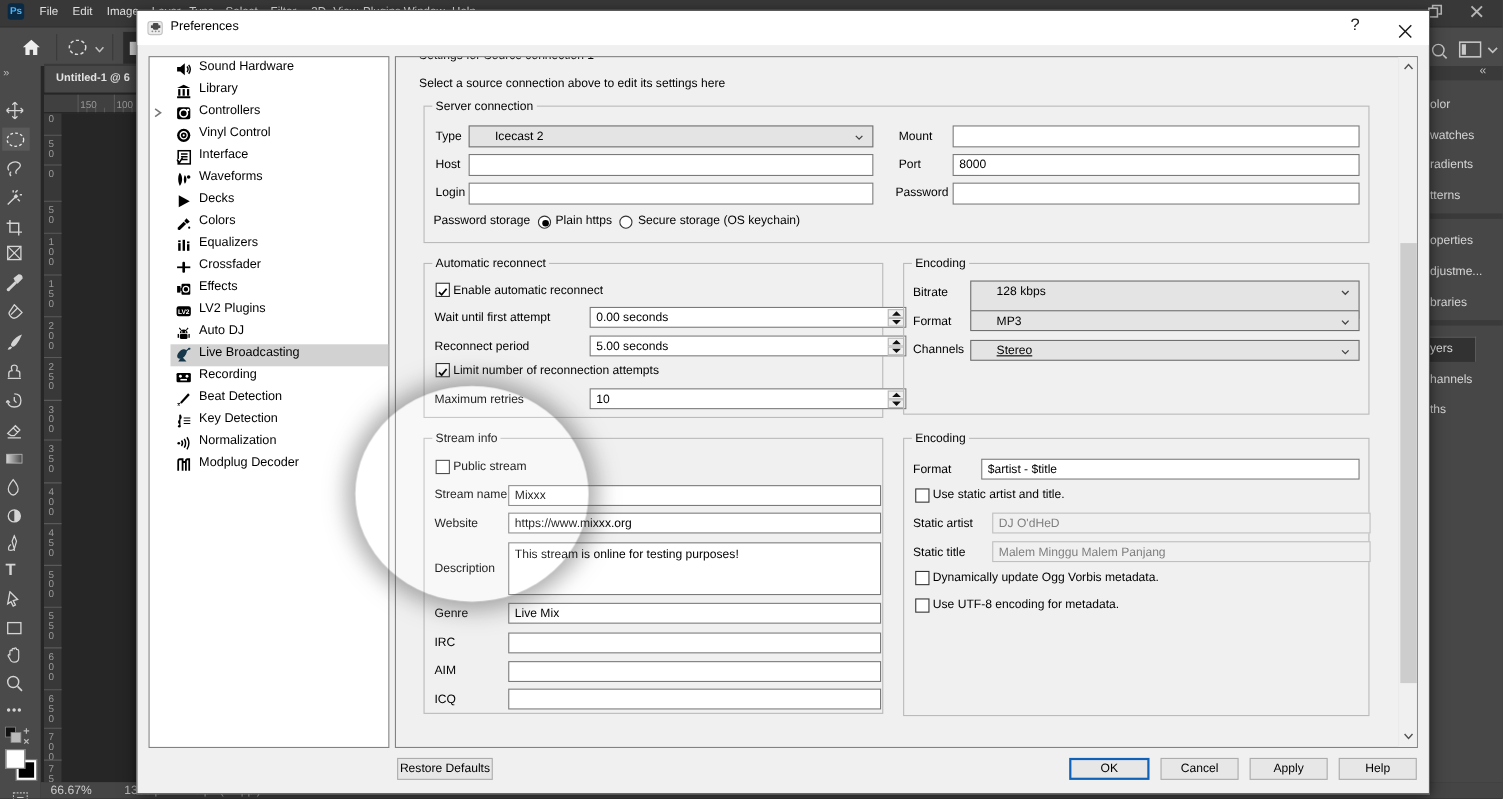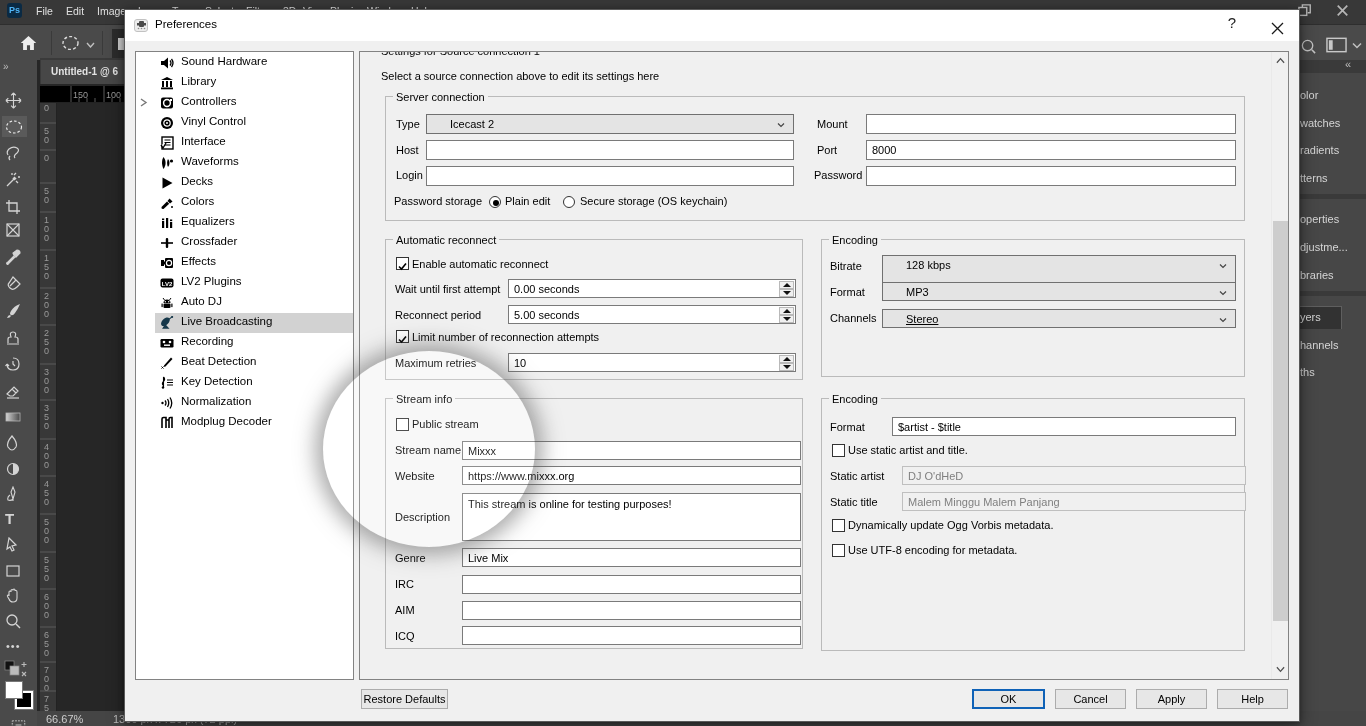--- a/index.html
+++ b/index.html
@@ -9,21 +9,21 @@
 .lbl { position:absolute; font-size:11px; color:#000; white-space:nowrap; line-height:16px; }
 
 #menubar { position:absolute; top:0; left:0; width:1366px; height:24px; background:#383838; }
 .mitem { position:absolute; top:0; height:23px; line-height:23px; color:#e0e0e0; font-size:10.5px; }
 #pslogo { position:absolute; left:7px; top:3px; width:15px; height:15px; background:#0a2a44; border-radius:3px; color:#4eb3f5; font-size:9px; font-weight:bold; text-align:center; line-height:15px; }
 #optbar { position:absolute; top:24px; left:0; width:1366px; height:36px; background:#4a4a4a; border-top:1px solid #2e2e2e; }
 #toolstrip { position:absolute; top:60px; left:0; width:37px; height:666px; background:#4a4a4a; }
 #docarea { position:absolute; top:60px; left:40px; width:84px; height:651px; background:#262626; }
 #tabbar { position:absolute; top:58px; left:40px; width:84px; height:26px; background:#3a3a3a; }
 #tabact { position:absolute; top:60px; left:41px; width:83px; height:24px; background:#474747; color:#e3e3e3; font-size:10px; font-weight:bold; line-height:24px; padding-left:10px; white-space:nowrap; overflow:hidden; }
-#ruler { position:absolute; top:86px; left:40px; width:104px; height:17px; background:#000000; border-bottom:1px solid #222; }
+#ruler { position:absolute; top:86px; left:40px; width:104px; height:17px; background:#404040; border-bottom:1px solid #222; }
 #vruler { position:absolute; top:103px; left:40px; width:17px; height:608px; background:#383838; border-right:1px solid #222; }
 .rnum { position:absolute; color:#9a9a9a; font-size:9px; }
 #statusbar { position:absolute; top:711px; left:37px; width:1329px; height:15px; background:#454545; color:#cccccc; font-size:11px; }
 #rpanel { position:absolute; top:60px; left:1300px; width:66px; height:651px; background:#474747; }
 .ptab { position:absolute; left:0px; color:#d6d6d6; font-size:11px; white-space:nowrap; }
 
 #dlg { position:absolute; left:124px; top:9px; width:1176px; height:713px; background:#f0f0f0; border:1px solid #5a5a5a; box-shadow: 0 5px 16px rgba(0,0,0,0.42), 0 1px 5px rgba(0,0,0,0.3); }
 #titlebar { position:absolute; left:0; top:0; width:1174px; height:31px; background:#ffffff; }
 #dtitle { position:absolute; left:30px; top:8px; font-size:11.5px; color:#000; }
 #dicon { position:absolute; left:9px; top:9px; width:14px; height:13px; background:#ececec; border:1px solid #c2c2c2; border-radius:3px; }
@@ -45,21 +45,21 @@
 
 .gb { position:absolute; border:1px solid #bababa; }
 .gb>span { position:absolute; top:-8px; left:7px; background:#f0f0f0; padding:0 3px; font-size:11px; color:#000; white-space:nowrap; line-height:16px; }
 .inp { position:absolute; background:#fff; border:1px solid #7a7a7a; font-size:11px; color:#000; padding:3px 0 0 5px; white-space:nowrap; overflow:hidden; }
 .dis { background:#f0f0f0; border:1px solid #bfbfbf; color:#7f7f7f;margin-left:10px; }
 .combo { position:absolute; background:#e4e4e4; border:1px solid #707070; font-size:11px; color:#000; padding:3px 0 0 23px; white-space:nowrap; overflow:hidden; }
 .chev { position:absolute; width:8px; height:8px; }
 .cb { position:absolute; width:13px; height:13px; background:#fff; border:1px solid #333; }
 .rad { position:absolute; width:12px; height:12px; background:#fff; border:1px solid #333; border-radius:50%; }
 .rdot { position:absolute; left:3px; top:3px; width:6px; height:6px; background:#000; border-radius:50%; }
-.spin { position:absolute; background:#fff; border:1px solid #7a7a7a; font-size:11px; padding:3px 0 0 5px; }
+.spin { position:absolute; background:#fff; border:1px solid #7a7a7a; font-size:11px; padding:3px 0 0 5px;margin-left:28px; }
 .spbtn { position:absolute; right:1px; width:15px; height:8px; background:#f0f0f0; border:1px solid #b9b9b9; }
 .tri-up { display:block; margin:1px auto 0; width:0; height:0; border-left:4px solid transparent; border-right:4px solid transparent; border-bottom:4px solid #111; }
 .tri-dn { display:block; margin:1px auto 0; width:0; height:0; border-left:4px solid transparent; border-right:4px solid transparent; border-top:4px solid #111; }
 .btn { position:absolute; height:20px; background:#e7e7e7; border:1px solid #acacac; font-size:11px; color:#000; text-align:center; line-height:18px; white-space:nowrap; }
 
 #circle { position:absolute; left:323px; top:351px; width:212px; height:196px; border-radius:50%; background:rgba(255,255,255,0.13); backdrop-filter:brightness(1.03); box-shadow:0 0 20px 8px rgba(90,90,90,0.5); }
 </style>
 </head>
 <body>
 <div id="stage">
@@ -482,21 +482,21 @@
       <span class="lbl" style="left:457px; top:90px;">Port</span>
       <div class="inp" style="left:506px; top:88px; width:370px; height:20px;">8000</div>
       <span class="lbl" style="left:36px; top:115px;">Login</span>
       <div class="inp" style="left:66px; top:114px; width:368px; height:20px;"></div>
       <span class="lbl" style="left:454px; top:115px;">Password</span>
       <div class="inp" style="left:506px; top:114px; width:370px; height:20px;"></div>
       <span class="lbl" style="left:34px; top:141px;">Password storage</span>
       <div class="rad" style="left:129px; top:144px;">
           <div class="rdot"></div>
         </div>
-      <span class="lbl" style="left:145px; top:141px;">Plain edit</span>
+      <span class="lbl" style="left:145px; top:141px;">Plain https</span>
       <div class="rad" style="left:203px; top:144px;"></div>
       <span class="lbl" style="left:220px; top:141px;">Secure storage (OS keychain)</span>
 
       <div class="gb" style="left:25px; top:187px; width:418px; height:141px;">
           <span>Automatic reconnect</span>
         </div>
       <div class="cb" style="left:36px; top:205px;"><svg viewBox="0 0 11 11" style="width:11px;height:11px;">
             <path d="M2 5.5 L4.5 8 L9 2.5" stroke="#000" stroke-width="1.6" fill="none"></path>
           </svg></div>
       <span class="lbl" style="left:52px; top:204px;">Enable automatic reconnect</span>

